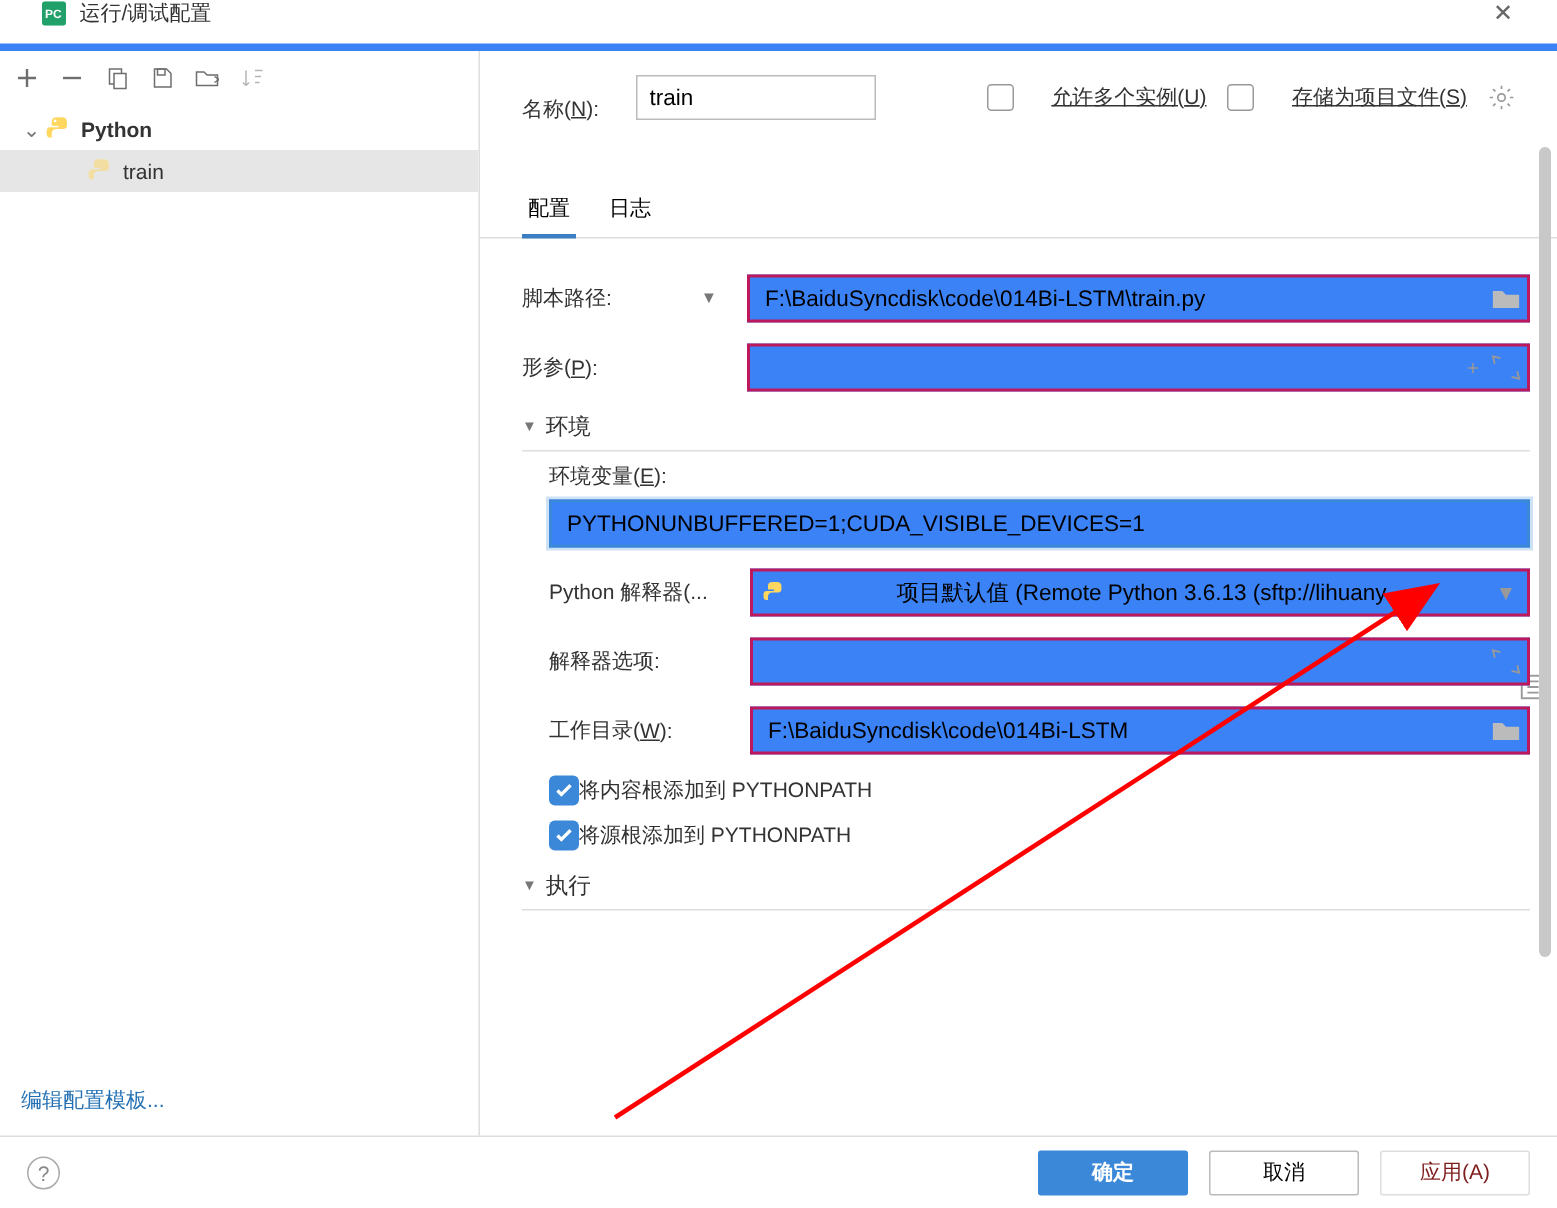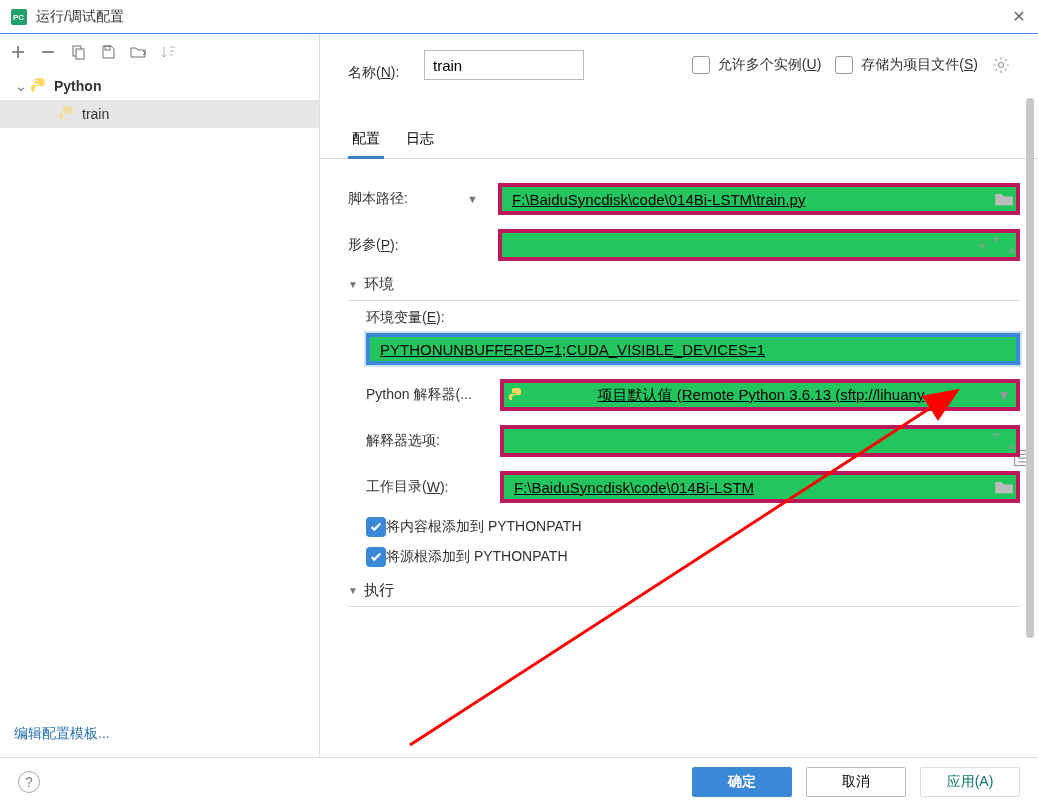--- a/index.html
+++ b/index.html
@@ -1,18 +1,18 @@
 <!DOCTYPE html>
 <html><head>
 <meta charset="utf-8">
 <style>
 * { box-sizing: border-box; margin: 0; padding: 0; font-family: "Microsoft YaHei", "Segoe UI", sans-serif; }
 body { width: 1038px; height: 805px; background: #fff; overflow: hidden; font-size: 14px; color: #333; position: relative; }
 
-.titlebar { height: 34px; display: flex; align-items: center; padding: 0 10px; border-bottom: 1px solid #3b82f6; }
+.titlebar { height: 34px; display: flex; padding: 0 27px; border-bottom: 5px solid #3b82f6; }
 .titlebar .app-icon { width: 18px; height: 18px; margin-right: 8px; }
 .titlebar .title { font-size: 14px; color: #333; flex: 1; }
 .titlebar .close { width: 18px; height: 18px; cursor: pointer; display: flex; align-items: center; justify-content: center; color: #666; font-size: 16px; }
 
 .main { height: 723px; display: flex; }
 
 .sidebar { width: 320px; border-right: 1px solid #ddd; display: flex; flex-direction: column; }
 .sidebar-toolbar { height: 36px; display: flex; align-items: center; padding: 0 6px; gap: 6px; }
 .tb-btn { width: 24px; height: 24px; display: flex; align-items: center; justify-content: center; cursor: pointer; color: #6e6e6e; }
 .tb-btn svg { width: 16px; height: 16px; }
@@ -24,35 +24,35 @@
 .tree-row.child { padding-left: 56px; color: #8a8a8a; }
 .tree-row.selected { background: #e6e6e6; color: #333; }
 .sidebar-footer { padding: 8px 14px 14px; }
 .sidebar-footer a { color: #2470b3; text-decoration: none; font-size: 14px; }
 
 .content { flex: 1; display: flex; flex-direction: column; position: relative; }
 .name-row { display: flex; align-items: center; padding: 14px 28px 10px 28px; gap: 14px; }
 .name-row .lab { width: 62px; margin-top: 16px; }
 .name-row input { width: 160px; height: 30px; border: 1px solid #bbb; padding: 0 8px; font-size: 15px; background: #fff; }
 .name-row .spacer { flex: 1; }
-.chk { display: flex; align-items: flex-start; gap: 8px; cursor: pointer; white-space: nowrap; }
+.chk { display: flex; align-items: flex-start; gap: 25px; cursor: pointer; white-space: nowrap; text-decoration: underline; }
 .chk .box { width: 18px; height: 18px; border: 1px solid #999; border-radius: 3px; }
 .gear { width: 18px; height: 18px; color: #999; }
 
 .tabs { display: flex; padding: 0 28px; border-bottom: 1px solid #ddd; margin-top: 30px; gap: 18px; }
 .tab { padding: 8px 4px 10px; cursor: pointer; color: #000000; position: relative; }
 .tab.active::after { content: ""; position: absolute; left: 0; right: 0; bottom: -1px; height: 3px; background: #3b7ec4; }
 
 .scroll { flex: 1; overflow-y: auto; padding: 10px 18px 0 28px; position: relative; }
 
 .form-row { display: flex; align-items: center; margin: 14px 0; gap: 10px; }
 .form-row .flab { width: 140px; display: flex; align-items: center; }
 .form-row .flab .drop { margin-left: auto; color: #777; font-size: 11px; margin-right: 10px; }
 .form-row .field { flex: 1; position: relative; }
-.inp { width: 100%; height: 32px; border: 4px solid #be185d; padding: 0 34px 0 10px; font-size: 15px; background: #22c55e; text-decoration: underline; }
+.inp { width: 100%; height: 32px; border: 2px solid #be185d; padding: 0 34px 0 10px; font-size: 15px; background: #3b82f6; }
 .inp-hl { border-color: #3b88d8; box-shadow: 0 0 0 2px rgba(59,136,216,0.25); }
 .field-icon-r { position: absolute; right: 6px; top: 50%; transform: translateY(-50%); width: 20px; height: 20px; color: #999; display: flex; align-items: center; justify-content: center; }
 .field-icon-r2 { right: 28px; }
 .field-icon-l { position: absolute; left: 8px; top: 50%; transform: translateY(-50%); width: 16px; height: 16px; }
 .inp.with-left { padding-left: 32px; text-align: center; }
 
 .section { margin: 14px 0 6px; }
 .section .sec-head { display: flex; align-items: center; gap: 6px; color: #333; font-size: 15px; cursor: pointer; }
 .section .sec-head .tri { font-size: 10px; color: #777; }
 .section .sec-line { height: 1px; background: #ddd; margin-top: 6px; }
@@ -63,21 +63,21 @@
 .check-row .cbox svg { width: 14px; height: 14px; stroke: #fff; stroke-width: 2.5; fill: none; }
 
 .vscroll { position: absolute; right: 2px; top: 0; bottom: 0; width: 12px; }
 .vscroll .thumb { position: absolute; left: 2px; right: 2px; background: #c8c8c8; border-radius: 4px; }
 
 .footer { height: 48px; border-top: 1px solid #ddd; display: flex; align-items: center; padding: 0 18px; gap: 14px; }
 .footer .help { width: 22px; height: 22px; border: 1.5px solid #aaa; border-radius: 50%; display: flex; align-items: center; justify-content: center; color: #888; font-size: 14px; cursor: pointer; }
 .footer .sp { flex: 1; }
 .btn { min-width: 100px; height: 30px; border: 1px solid #bbb; background: #fff; border-radius: 2px; font-size: 14px; cursor: pointer; padding: 0 16px; }
 .btn.primary { background: #3b88d8; color: #fff; border-color: #3b88d8; font-weight: bold; }
-.btn.disabled { color: #0f766e; border-color: #ddd; cursor: default; }
+.btn.disabled { color: #7f1d1d; border-color: #ddd; cursor: default; }
 
 u { text-decoration: underline; }
 
 .arrow-overlay { position: absolute; pointer-events: none; z-index: 50; }
 </style>
 </head>
 <body>
 
 <div class="titlebar">
   <span class="app-icon">

